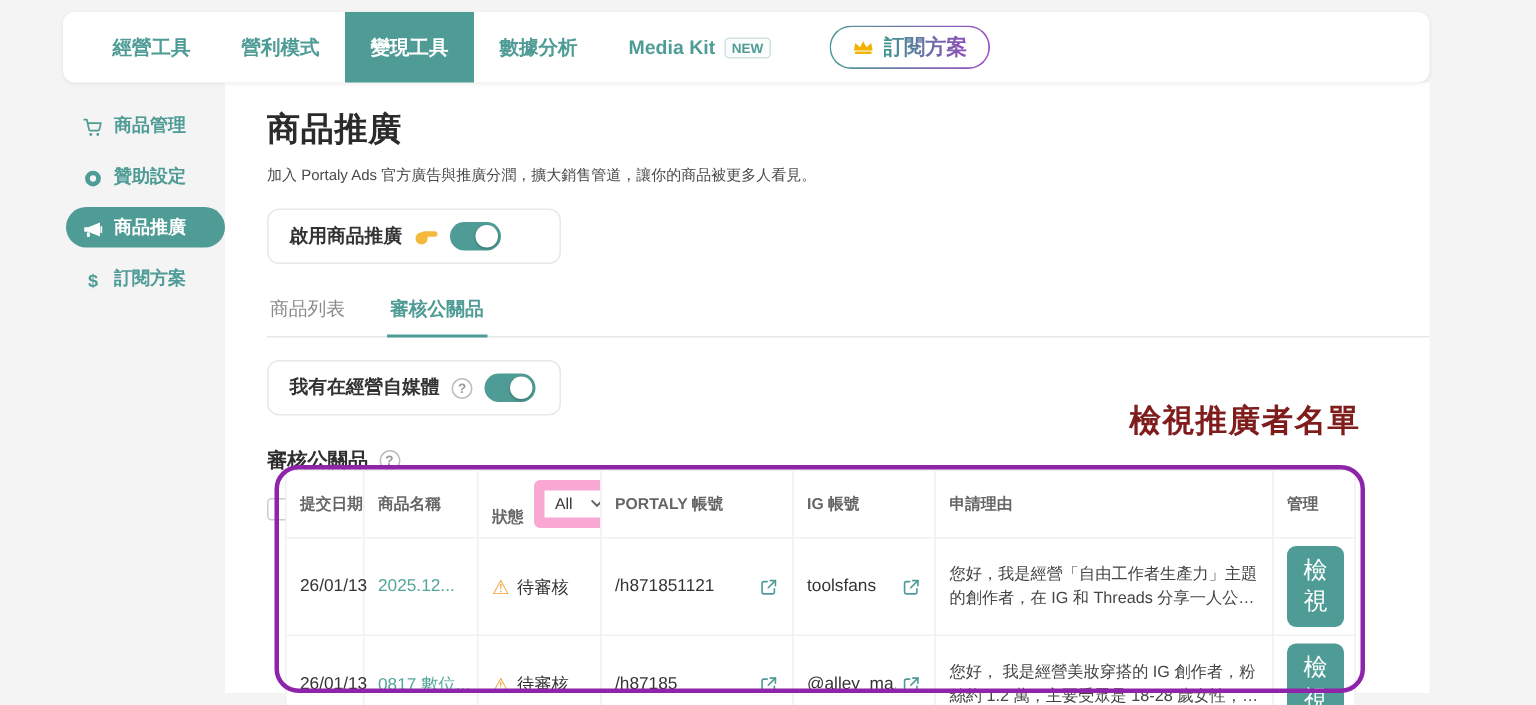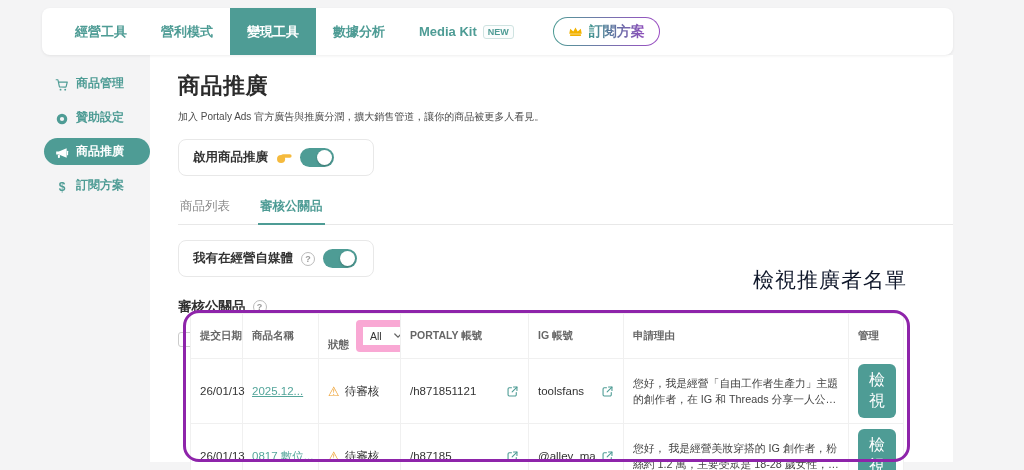--- a/index.html
+++ b/index.html
@@ -71,39 +71,39 @@
   .tabs { margin-top:15px; display:flex; gap:26px; border-bottom:1px solid #e8e8e8; width:775px; }
   .tab { font-size:12.5px; color:#8a8a8a; padding:7px 2px 8px; cursor:pointer; }
   .tab.active { color:#4E9C95; font-weight:bold; border-bottom:2px solid #4E9C95; margin-bottom:-1px; }
   .section-head { margin-top:21px; display:flex; align-items:center; gap:7px; }
   .section-title { font-size:13.5px; font-weight:bold; color:#2f2f2f; }
   .checkbox-row { margin-top:15px; display:flex; align-items:center; gap:8px; cursor:pointer; }
   .checkbox { width:15px; height:15px; border:1.5px solid #ccc; border-radius:3px; background:#fff; }
   .checkbox-label { font-size:12px; color:#555; }
   
   .annotation-text {
-    position:absolute; left:603px; top:211px; font-size:21px; font-weight:normal;
-    color:#0f172a; letter-spacing:1px; z-index:5;
+    position:absolute; left:603px; top:211px; font-size:21px; font-weight:bold;
+    color:#7f1d1d; letter-spacing:1px; z-index:5;
   }
   .table-outline {
     position:absolute; left:33px; top:255px; width:727px; height:152px;
     border:3px solid #8E24AA; border-radius:16px; z-index:4; pointer-events:none;
   }
   
   .table-wrap { position:absolute; left:40px; top:258px; width:713px; z-index:2; }
   table { border-collapse:collapse; table-layout:fixed; width:713px; background:#fff; border:1px solid #ececec; }
   th, td { border:1px solid #f0f0f0; vertical-align:middle; }
   th { font-size:10.5px; color:#666; font-weight:bold; text-align:left; padding:6px 9px; height:29px; white-space:nowrap; overflow:hidden; }
   td { font-size:11.5px; color:#333; padding:5px 9px; height:40px; }
   .status-th { display:flex; align-items:flex-end; gap:7px; }
   .select-box {
     display:inline-flex; align-items:center; gap:12px; border:7px solid #f9a8d4; border-radius:4px;
     padding:3px 7px; font-size:10.5px; color:#333; background:#fff; cursor:pointer; font-weight:normal;
   }
-  .link-teal { color:#53A59A; cursor:pointer; white-space:nowrap; overflow:hidden;text-decoration:underline; }
+  .link-teal { color:#53A59A; cursor:pointer; white-space:nowrap; overflow:hidden; }
   .status-cell { display:flex; align-items:center; gap:5px; white-space:nowrap; }
   .warn-glyph { color:#EE9F2E; font-size:13px; line-height:1; }
   .handle-cell { display:flex; align-items:center; justify-content:space-between; gap:4px; }
   .handle-text { white-space:nowrap; overflow:hidden;text-align:center; }
   .ext-link { color:#4E9C95; cursor:pointer; display:inline-flex; flex:0 0 auto; }
   .reason-cell {
     font-size:10.8px; color:#444; line-height:1.5;
     display:-webkit-box; -webkit-line-clamp:2; -webkit-box-orient:vertical; overflow:hidden;
   }
   .view-btn {

